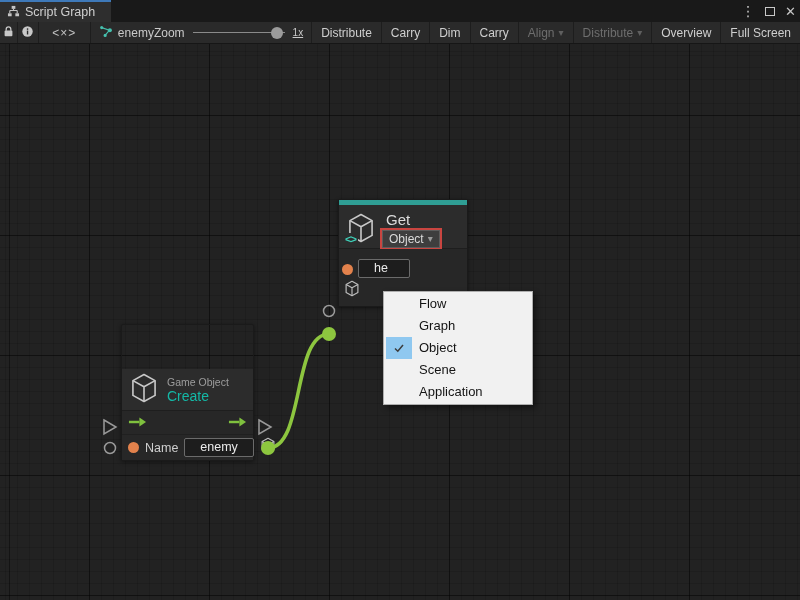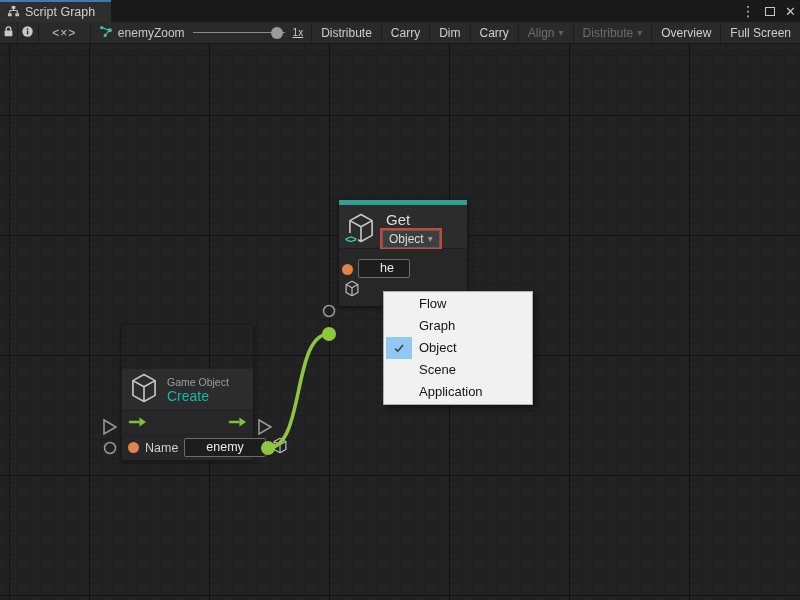--- a/index.html
+++ b/index.html
@@ -50,21 +50,21 @@
 
   
   #node-create { left:121px; top:324px; width:133px; }
   #node-create .hdr { height:42px; display:flex; align-items:center; gap:8px; padding-left:7px;margin-top:44px; }
   #node-create .hdr .ttl1 { font-size:10.5px; color:#9d9d9d; }
   #node-create .hdr .ttl2 { font-size:14px; color:#14b8a6; }
   #node-create .row1 { height:24px; display:flex; align-items:center; justify-content:space-between;
                        padding:0 6px; background:#272727; border-bottom:1px solid #202020; }
   #node-create .row2 { height:25px; display:flex; align-items:center; gap:6px; padding:0 6px; background:#272727; }
   .namefield { background:#1d1d1d; border:1px solid #6b6b6b; border-radius:2px; color:#eaeaea;
-               font-size:12.5px; height:19px; line-height:17px; padding:0 21px; }
+               font-size:12.5px; height:19px; line-height:17px; padding:0 15px; }
   #node-create .lbl { font-size:12.5px; color:#cfcfcf; }
 
   
   #node-getvar { left:338px; top:199px; width:130px; }
   #node-getvar .tealbar { height:5px; background:#2f9e94; }
   #node-getvar .hdr { position:relative; height:44px; }
   #node-getvar .gv-icon { position:absolute; left:7px; top:7px; }
   #node-getvar .gv-code { position:absolute; left:6px; top:28px; background:#2c2c2c; color:#3fd0b9;
                           font-weight:bold; font-size:11px; letter-spacing:-1px; padding-right:2px; }
   #node-getvar .gv-title { position:absolute; left:47px; top:6px; font-size:15px; color:#dcdcdc; }

